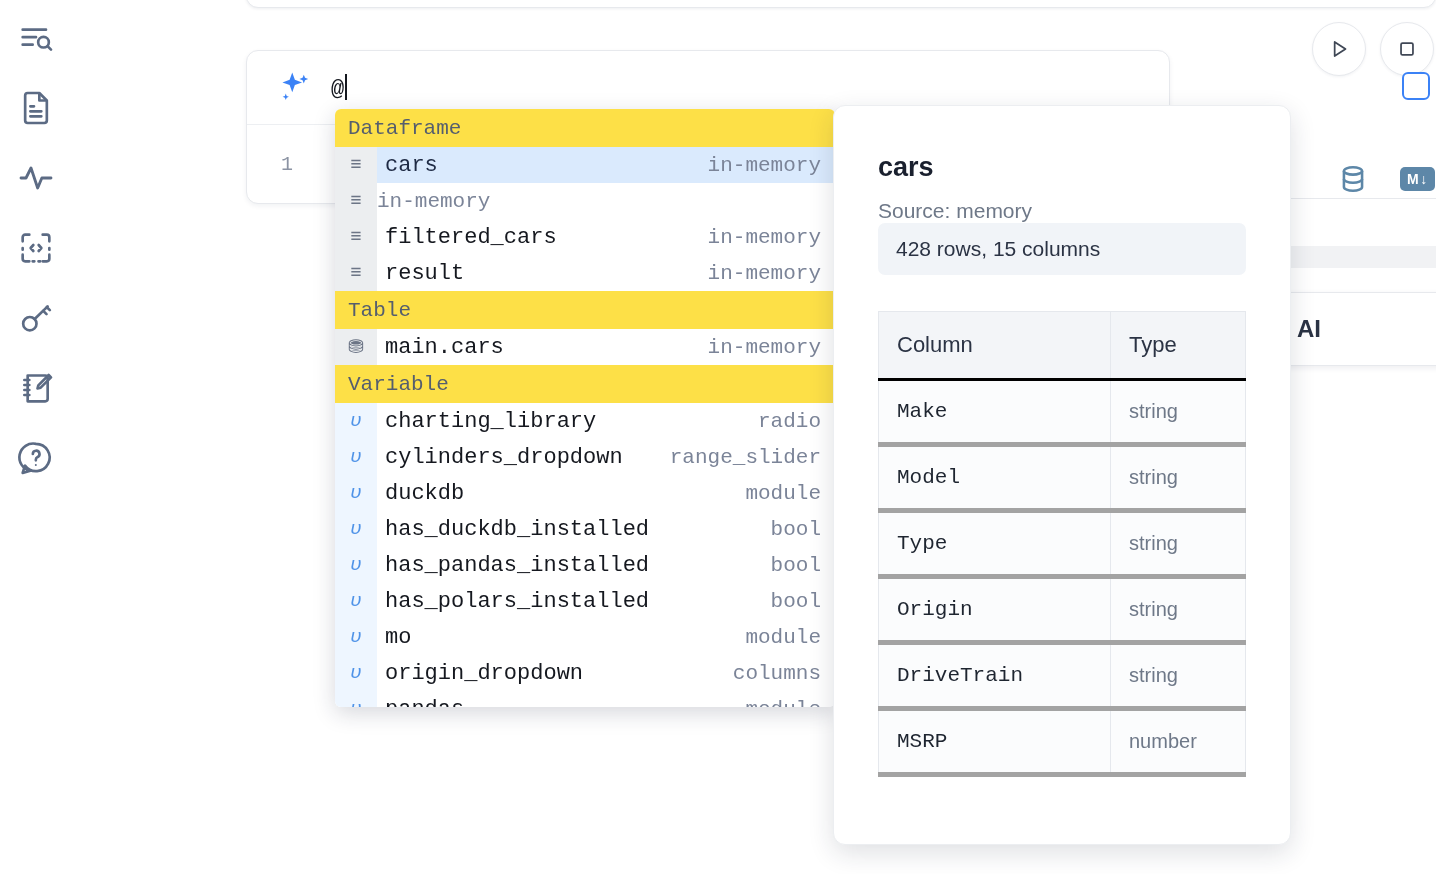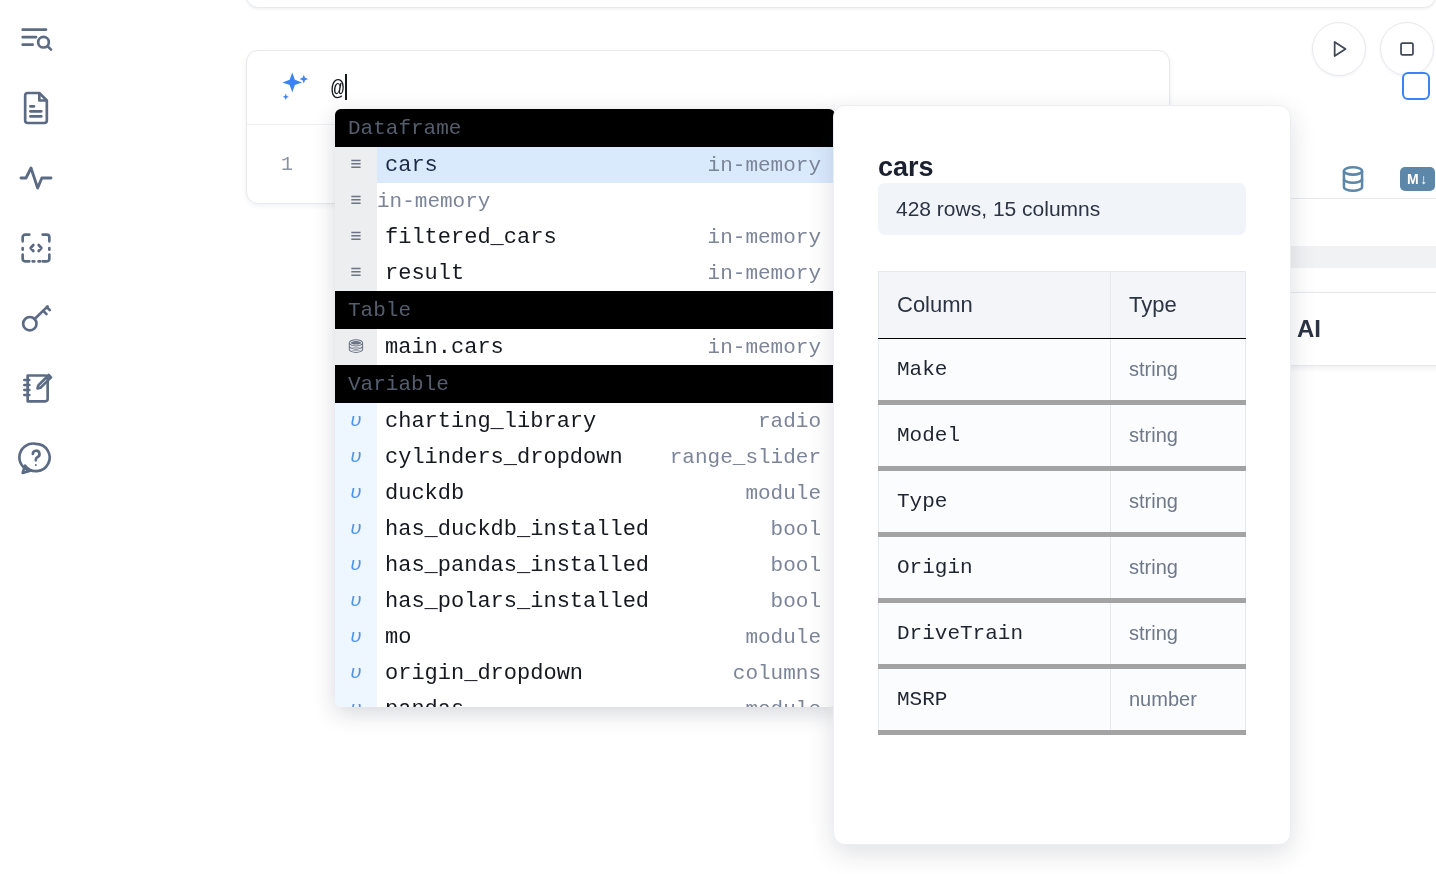--- a/index.html
+++ b/index.html
@@ -112,21 +112,21 @@
     font-size: 24px; font-weight: bold; color: #2b3344;
   }
 
   
   .ac {
     position: absolute; left: 335px; top: 109px; width: 500px; height: 598px;
     background: #ffffff; border-radius: 6px;
     box-shadow: 0 6px 22px rgba(25,35,60,.18); overflow: hidden; z-index: 20;
   }
   .ac-section {
-    height: 38px; background: #000000; display: flex; align-items: center;
+    height: 38px; background: #fde047; display: flex; align-items: center;
     padding-left: 13px;
     font-family: "Liberation Mono", monospace; font-size: 21px; color: #555e6e;
   }
   .ac-item {
     height: 36px; display: flex; align-items: center; background: #ffffff; cursor: pointer;
   }
   .ac-item .ic {
     width: 42px; height: 36px; flex: 0 0 42px;
     display: flex; align-items: center; justify-content: center;
     font-family: "Liberation Mono", monospace; font-size: 19px;
@@ -159,21 +159,21 @@
     background: #f1f4f8; border-radius: 7px;
     padding: 14px 18px; font-size: 21px; color: #2b3344;
   }
   .tip-table {
     margin-top: 36px; width: 368px; border-collapse: collapse;
     border: 1px solid #e5e8ed;
   }
   .tip-table th {
     background: #f3f5f8; text-align: left; font-weight: normal;
     font-size: 22px; color: #2b3344; padding: 20px 18px;
-    border-right: 1px solid #e5e8ed; border-bottom: 1px solid #000000;
+    border-right: 1px solid #e5e8ed; border-bottom: 3px solid #000000;
   }
   .tip-table th:last-child { border-right: none; }
   .tip-table td {
     padding: 19px 18px; border-right: 1px solid #e5e8ed; border-bottom: 5px solid #a3a3a3;
     background: #fbfcfd;
   }
   .tip-table td:last-child { border-right: none; }
   .tip-table td.col {
     font-family: "Liberation Mono", monospace; font-size: 21px; color: #1e2530; width: 232px;
   }
@@ -367,20 +367,21 @@
         <div class="ac-item vr">
           <span class="ic">υ</span>
           <span class="nm">pandas</span>
           <span class="ty">module</span>
         </div>
       </div>
   </div>
 
   <div class="tip">
     <div class="tip-title">cars</div>
+    <div class="tip-source">Source: memory</div>
     <div class="tip-stats">428 rows, 15 columns</div>
     <table class="tip-table">
       <thead>
           <tr id="tip-head">
             <th>Column</th>
             <th>Type</th>
           </tr>
         </thead>
       <tbody id="tip-body">
           <tr>

